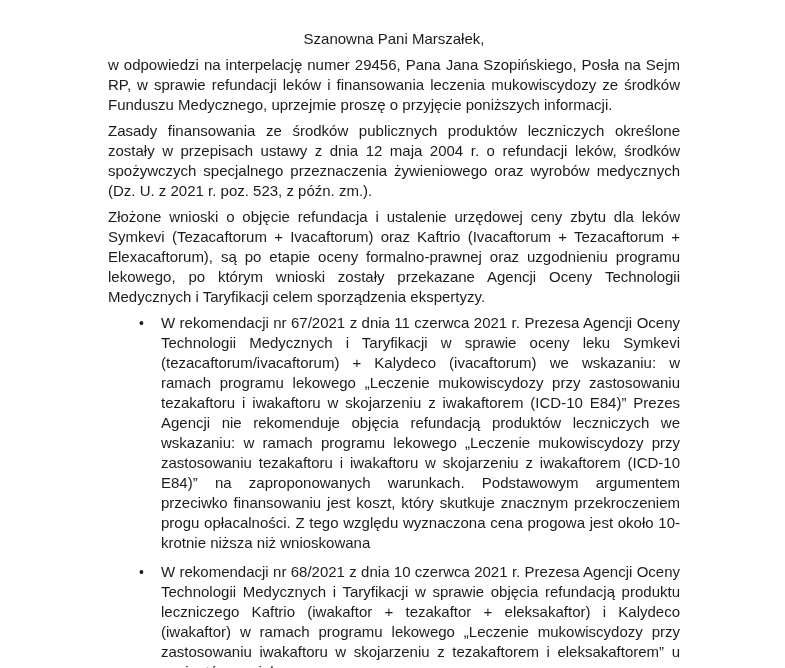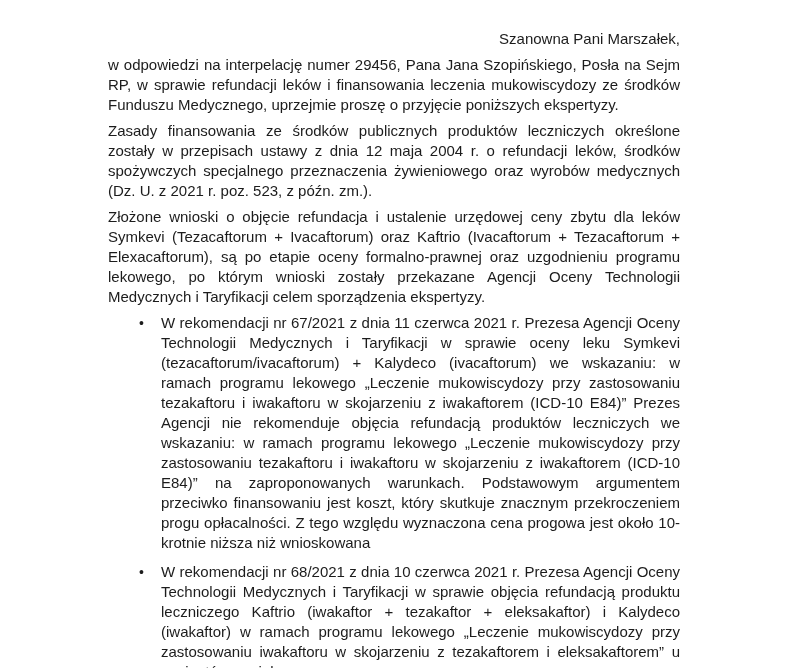--- a/index.html
+++ b/index.html
@@ -26,21 +26,21 @@
     width: 572px;
     color: #1c1c1c;
     font-size: 15px;
     line-height: 20px;
     text-align: justify;
   }
   .doc p {
     margin: 0 0 6px 0;
   }
   p.salutation {
-    text-align: right;
+    text-align: center;
   }
   ul.bullets {
     margin: 2px 0 0 0;
     padding: 0;
     list-style: none;
   }
   ul.bullets li {
     position: relative;
     padding-left: 53px;
     margin: 0 0 9px 0;
@@ -55,21 +55,21 @@
   }
 </style>
 </head>
 <body>
 
 <div class="page">
   <div class="doc">
 
     <p class="salutation">Szanowna Pani Marszałek,</p>
 
-    <p class="para">w odpowiedzi na interpelację numer 29456, Pana Jana Szopińskiego, Posła na Sejm RP, w sprawie refundacji leków i finansowania leczenia mukowiscydozy ze środków Funduszu Medycznego, uprzejmie proszę o przyjęcie poniższych ekspertyzy.</p>
+    <p class="para">w odpowiedzi na interpelację numer 29456, Pana Jana Szopińskiego, Posła na Sejm RP, w sprawie refundacji leków i finansowania leczenia mukowiscydozy ze środków Funduszu Medycznego, uprzejmie proszę o przyjęcie poniższych informacji.</p>
 
     <p class="para">Zasady finansowania ze środków publicznych produktów leczniczych określone zostały w przepisach ustawy z dnia 12 maja 2004 r. o refundacji leków, środków spożywczych specjalnego przeznaczenia żywieniowego oraz wyrobów medycznych (Dz. U. z 2021 r. poz. 523, z późn. zm.).</p>
 
     <p class="para">Złożone wnioski o objęcie refundacja i ustalenie urzędowej ceny zbytu dla leków Symkevi (Tezacaftorum + Ivacaftorum) oraz Kaftrio (Ivacaftorum + Tezacaftorum + Elexacaftorum), są po etapie oceny formalno-prawnej oraz uzgodnieniu programu lekowego, po którym wnioski zostały przekazane Agencji Oceny Technologii Medycznych i Taryfikacji celem sporządzenia ekspertyzy.</p>
 
     <ul class="bullets">
       <li>
         <span class="marker">•</span>
         <span class="bullet-text">W rekomendacji nr 67/2021 z dnia 11 czerwca 2021 r. Prezesa Agencji Oceny Technologii Medycznych i Taryfikacji w sprawie oceny leku Symkevi (tezacaftorum/ivacaftorum) + Kalydeco (ivacaftorum) we wskazaniu: w ramach programu lekowego „Leczenie mukowiscydozy przy zastosowaniu tezakaftoru i iwakaftoru w skojarzeniu z iwakaftorem (ICD-10 E84)” Prezes Agencji nie rekomenduje objęcia refundacją produktów leczniczych we wskazaniu: w ramach programu lekowego „Leczenie mukowiscydozy przy zastosowaniu tezakaftoru i iwakaftoru w skojarzeniu z iwakaftorem (ICD-10 E84)” na zaproponowanych warunkach. Podstawowym argumentem przeciwko finansowaniu jest koszt, który skutkuje znacznym przekroczeniem progu opłacalności. Z tego względu wyznaczona cena progowa jest około 10-krotnie niższa niż wnioskowana</span>
       </li>

